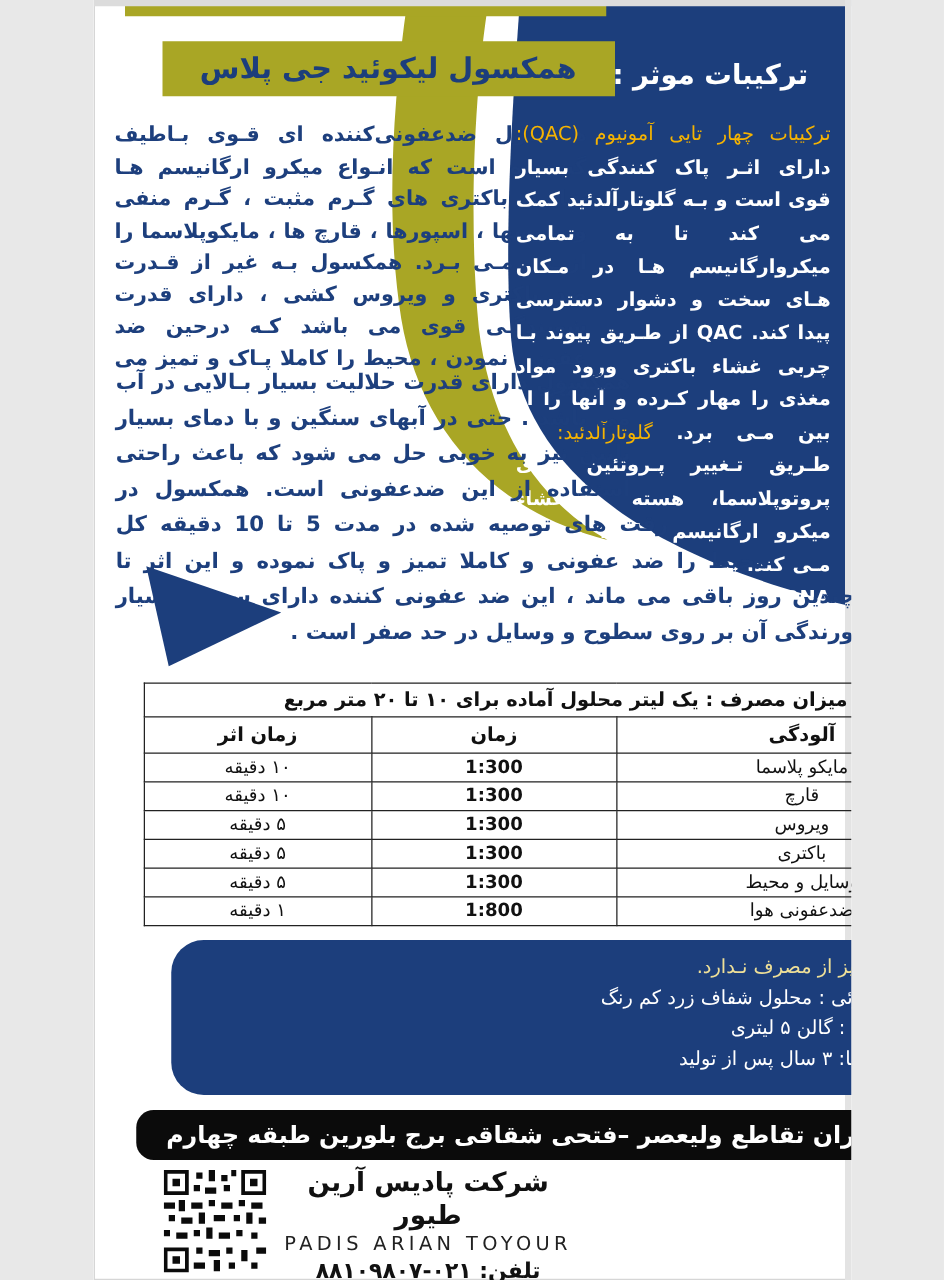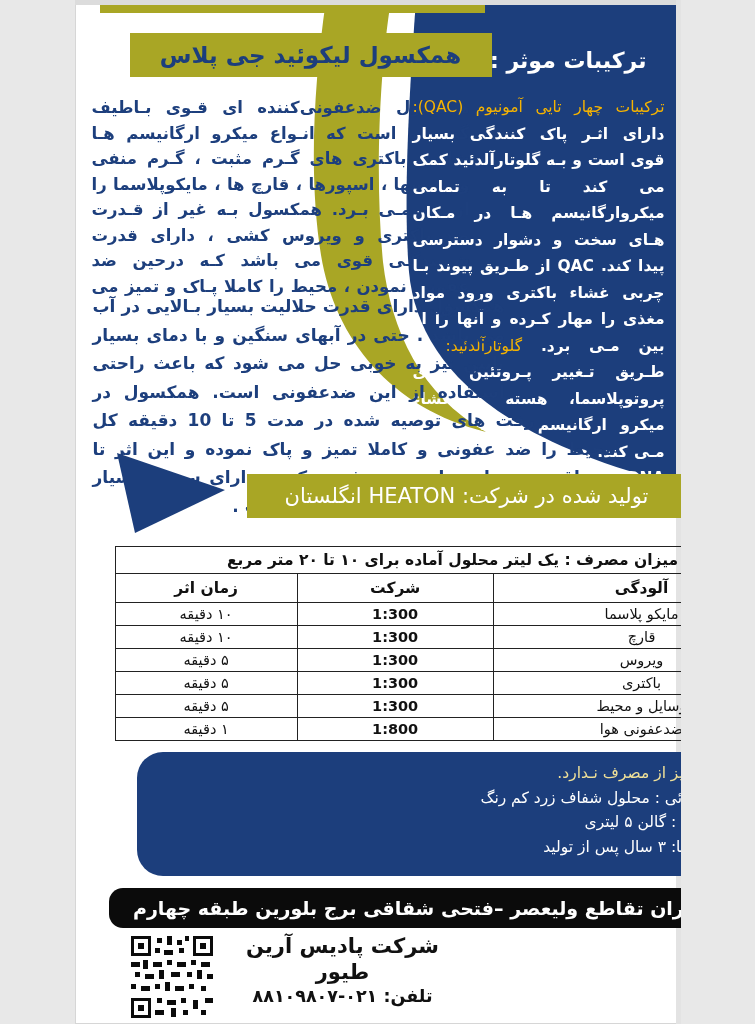--- a/index.html
+++ b/index.html
@@ -93,35 +93,34 @@
     <span class="sp2"></span>
     <span class="sp3"></span>
     <span class="sp4"></span>
     <span>همکسول دارای قدرت حلالیت بسیار بـالایی در آب می باشد . حتی در آبهای سنگین و با دمای بسیار پایین نیز به خوبی حل می شود که باعث راحتی استفاده از این ضدعفونی است. همکسول در رقت های توصیه شده در مدت 5 تا 10 دقیقه کل محیط را ضد عفونی و کاملا تمیز و پاک نموده و این اثر تا چندین روز باقی می ماند ، این ضد عفونی کننده دارای سمیت بسیار پایینی است و خورندگی آن بر روی سطوح و وسایل در حد صفر است .</span>
   </div>
 
   <svg class="triangle" width="115" height="86" viewBox="0 0 115 86">
     <polygon fill="#1c3e7c" points="2,3 110,40 20,83"></polygon>
   </svg>
 
-  <div class="banner">تولید شده در شرکت: HEATON انگلستان</div>
 
   <table class="usage">
     <colgroup>
         <col style="width:44%">
         <col style="width:29%">
         <col style="width:27%">
       </colgroup>
     <tbody>
         <tr class="t-title">
           <th colspan="3">میزان مصرف : یک لیتر محلول آماده برای ۱۰ تا ۲۰ متر مربع</th>
         </tr>
     <tr class="t-head">
       <th>آلودگی</th>
-      <th>شرکت</th>
+      <th>زمان</th>
       <th>زمان اثر</th>
     </tr>
     <tr>
       <td>مایکو پلاسما</td>
       <td class="conc">1:300</td>
       <td>۱۰ دقیقه</td>
     </tr>
     <tr>
       <td>قارچ</td>
       <td class="conc">1:300</td>
@@ -205,20 +204,21 @@
         <rect x="62" y="64" width="5" height="9"></rect>
         <rect x="74" y="62" width="8" height="5"></rect>
       <rect x="24" y="74" width="9" height="5"></rect>
         <rect x="40" y="72" width="5" height="9"></rect>
         <rect x="52" y="74" width="5" height="5"></rect>
         <rect x="70" y="74" width="5" height="5"></rect>
     </g>
   </svg>
   <div class="f-text">
     <div class="f-fa">شرکت پادیس آرین طیور</div>
+    <div class="f-en">PADIS ARIAN TOYOUR</div>
     <div class="f-phone">
       <span>تلفن:</span>
       <span>۰۲۱-۸۸۱۰۹۸۰۷</span>
     </div>
 
   </div>
 
 </div>
 
 </body></html>

